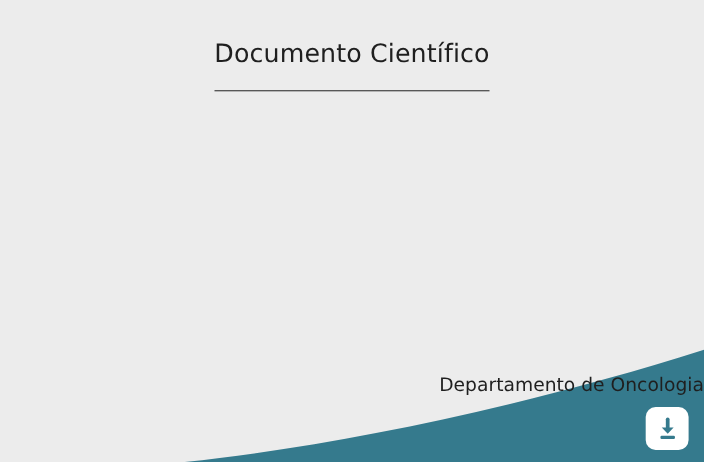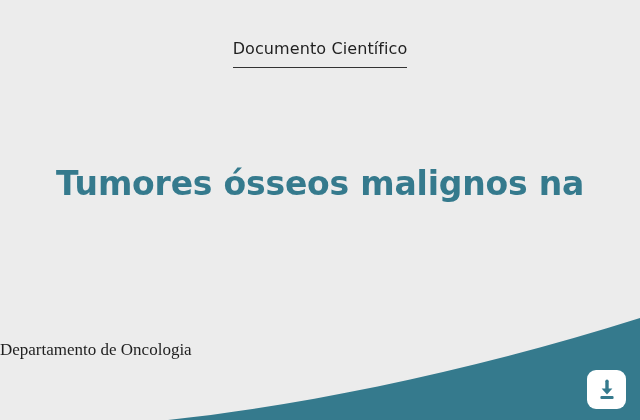--- a/index.html
+++ b/index.html
@@ -32,27 +32,27 @@
   
   #kicker {
     position: absolute;
     left: 0;
     top: 34px;
     width: 640px;
     text-align: center;
   }
   #kicker-text {
     display: inline-block;
-    font-size: 16px;
+    font-size: 23px;
     line-height: 30px;
     font-weight: 400;
     color: #1f1f1f;
     letter-spacing: 0.1px;
     border-bottom: 1.6px solid #333333;
-    padding-bottom: 3px;
+    padding-bottom: 18px;
   }
   
   #doc-title {
     position: absolute;
     left: 40px;
     top: 140px;
     width: 560px;
     text-align: center;
     font-size: 33px;
     line-height: 44px;
@@ -63,26 +63,25 @@
   #doc-title .line {
     display: block;
     white-space: nowrap;
   }
   
   #department {
     position: absolute;
     left: 0;
     top: 338px;
     width: 640px;
-    text-align: left;
+    text-align: right;
     font-size: 17px;
     line-height: 24px;
     font-weight: 400;
     color: #1f1f1f;
-    font-family: Liberation Serif, serif;
   }
   
   #download-badge {
     position: absolute;
     left: 587px;
     top: 370px;
     width: 39px;
     height: 39px;
     border-radius: 9px;
     background: #ffffff;
@@ -102,21 +101,20 @@
 
   <svg id="corner-curve" viewBox="0 0 640 420" width="640" height="420" aria-hidden="true">
     <path d="M 168 420 C 300 406, 470 372, 640 318 L 640 420 Z" fill="#357a8d"></path>
   </svg>
 
   <div id="kicker">
     <span id="kicker-text">Documento Científico</span>
   </div>
 
   <h1 id="doc-title">
-    <span class="line">Tumores ósseos malignos na</span>
   </h1>
 
   <div id="department">Departamento de Oncologia</div>
 
   <div id="download-badge" title="Download">
     <svg width="24" height="24" viewBox="0 0 24 24" aria-hidden="true">
       <path d="M12 3.2 L12 12.4" stroke="#357a8d" stroke-width="3.4" stroke-linecap="round" fill="none"></path>
       <path d="M6.6 10.6 L12 16.4 L17.4 10.6 Z" fill="#357a8d"></path>
       <rect x="5.4" y="18.1" width="13.2" height="2.9" rx="1.1" fill="#357a8d"></rect>
     </svg>

